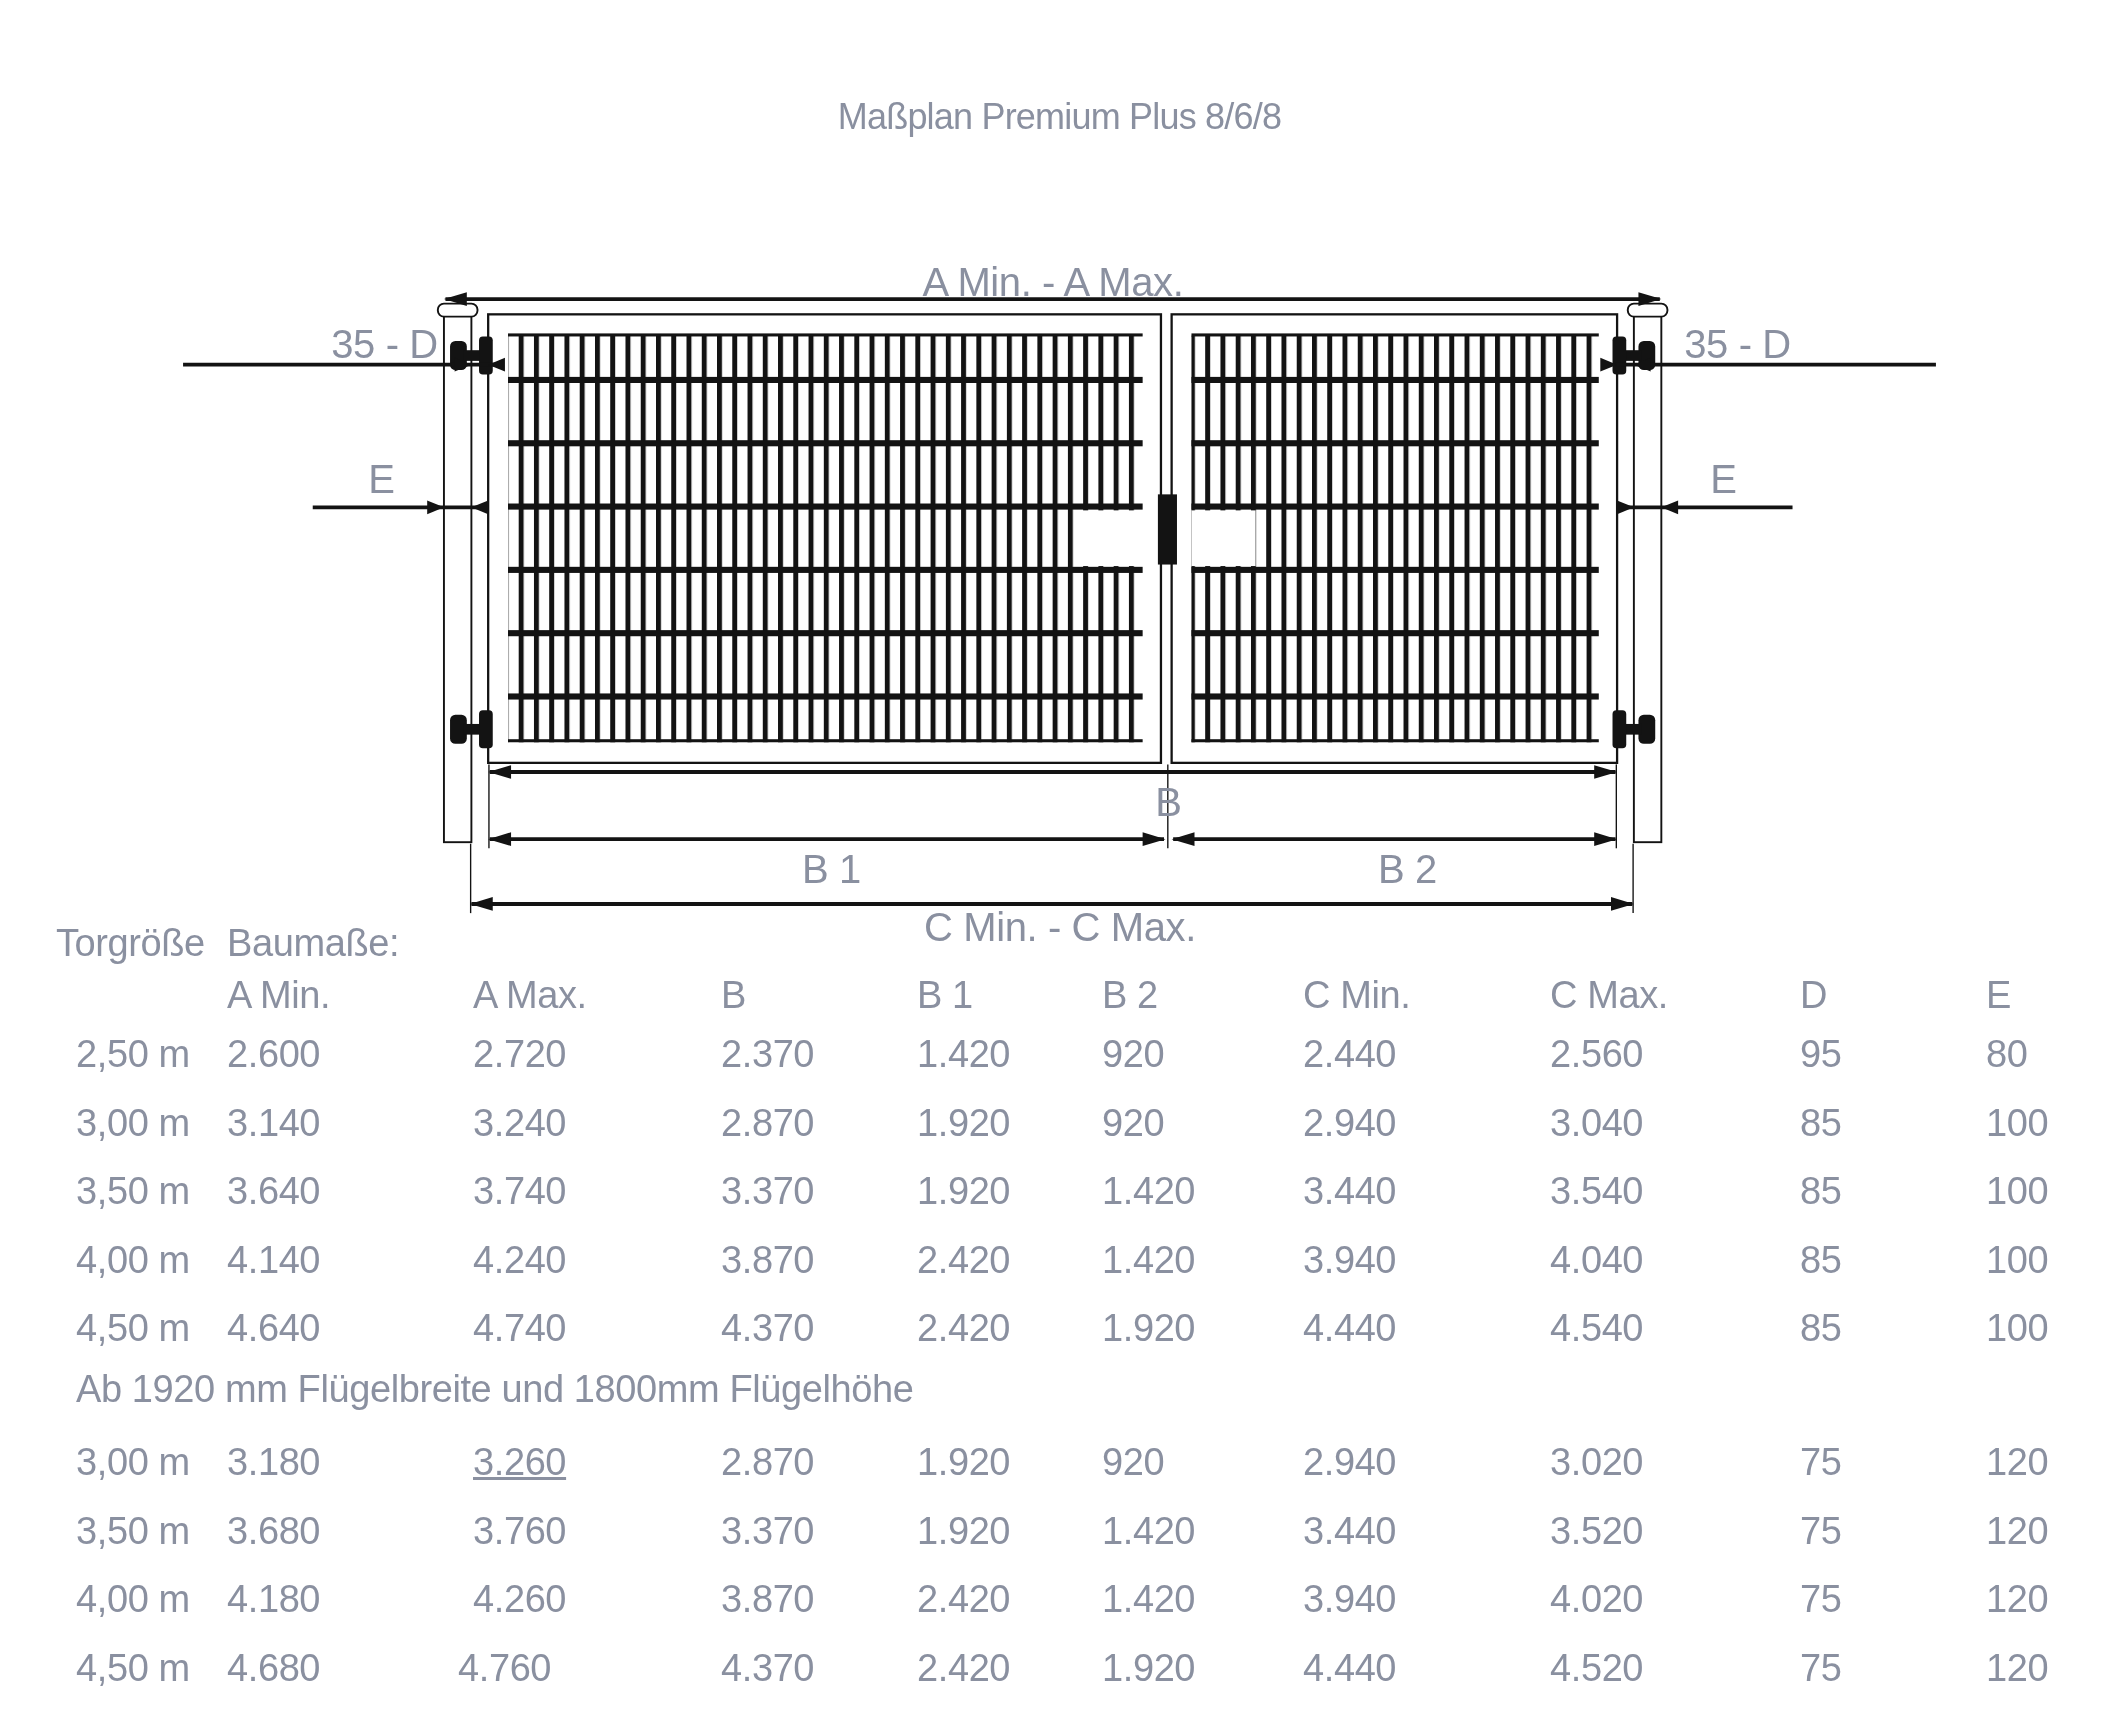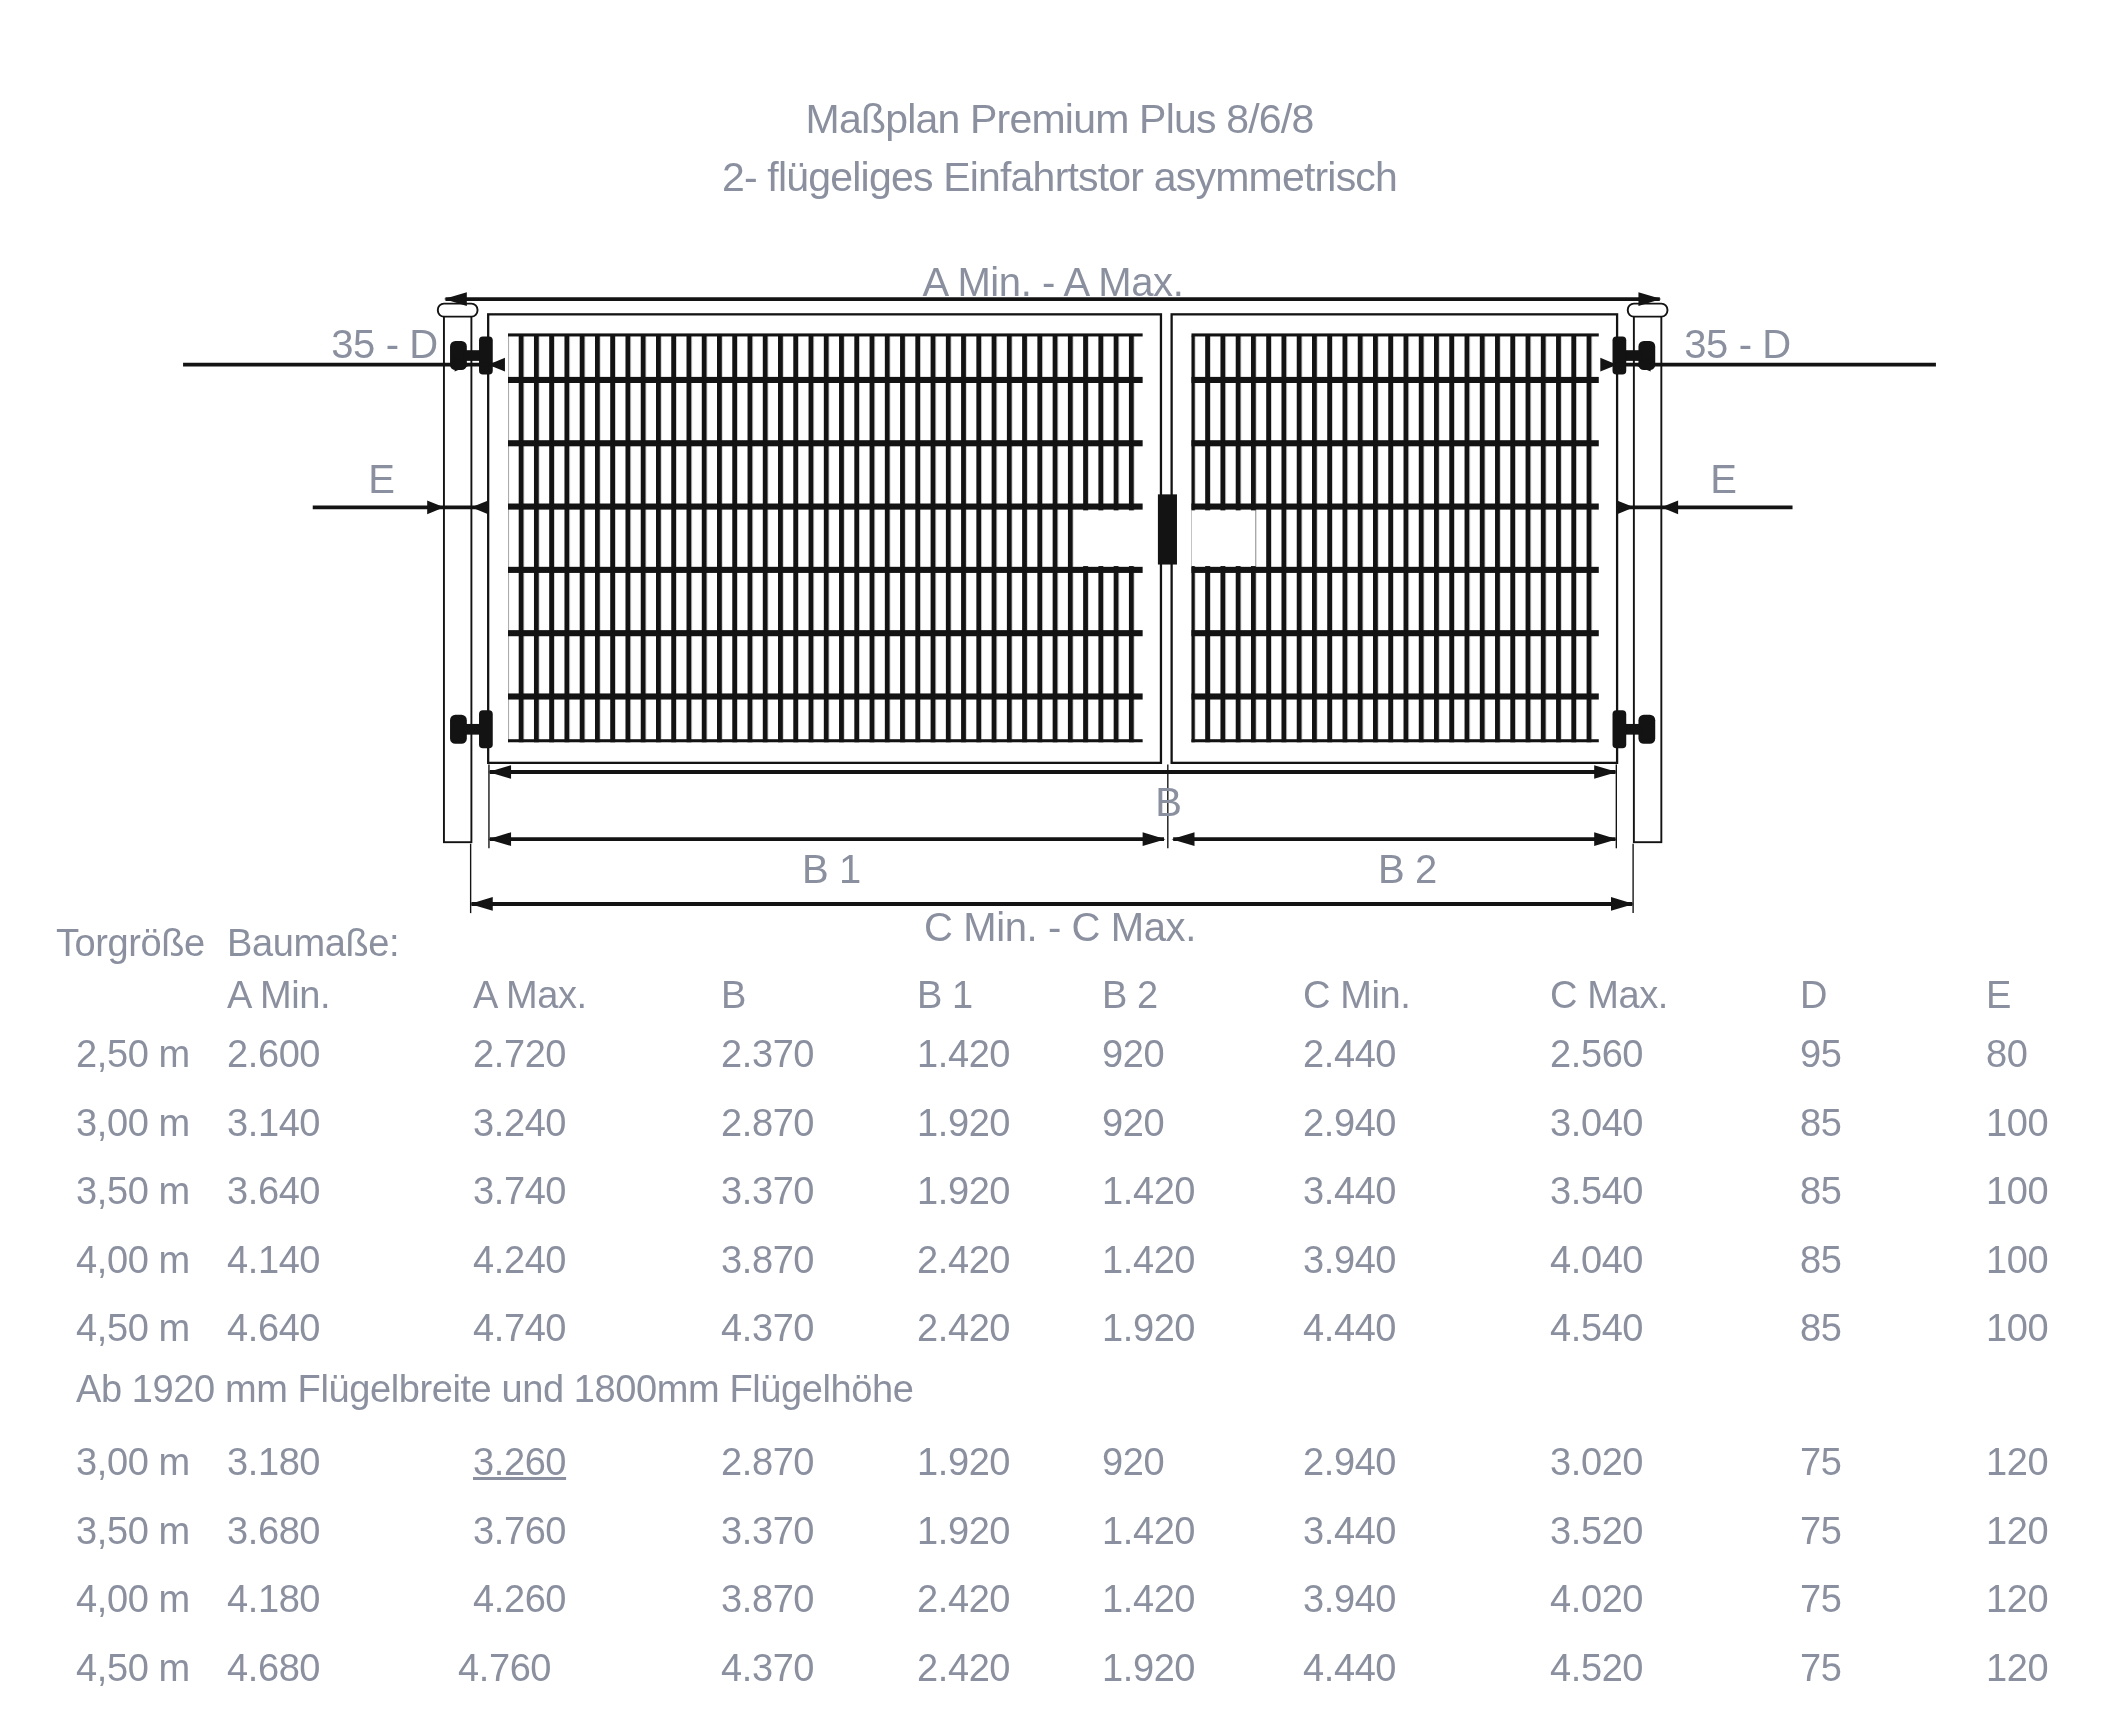--- a/index.html
+++ b/index.html
@@ -16,21 +16,21 @@
     overflow:hidden;
   }
   .drawing-svg{position:absolute;left:0;top:0;}
   .txt{
     position:absolute;
     color:var(--txt);
     white-space:nowrap;
     line-height:1.05;
     letter-spacing:-0.4px;
   }
-  .title{font-size:41px;text-align:center;width:915px;letter-spacing:-0.8px;}
+  .title{font-size:36px;text-align:center;width:915px;letter-spacing:-0.8px;}
   .dim{font-size:40px;text-align:center;}
   .t{
     position:absolute;
     color:var(--txt);
     font-size:38px;
     line-height:1.05;
     white-space:nowrap;
     letter-spacing:-0.4px;
   }
 </style>
@@ -157,21 +157,20 @@
     </g>
 
     <g stroke="#131313" fill="#131313">
       <line x1="618" y1="1185" x2="2140" y2="1185" stroke-width="5"></line>
       <polygon points="616,1185 646,1176 646,1194" stroke="none"></polygon>
       <polygon points="2142,1185 2112,1176 2112,1194" stroke="none"></polygon>
     </g>
   </svg>
 
   <div class="txt title" style="left:602px;top:98px;">Maßplan Premium Plus 8/6/8</div>
-  <div class="txt title" style="left:602px;top:156px;">2- flügeliges Einfahrtstor asymmetrisch</div>
 
   <div class="txt dim" style="left:824px;top:261px;width:458px;">A Min. - A Max.</div>
   <div class="txt dim" style="left:270px;top:323px;width:229px;">35 - D</div>
   <div class="txt dim" style="left:1623px;top:323px;width:229px;">35 - D</div>
   <div class="txt dim" style="left:305px;top:458px;width:153px;">E</div>
   <div class="txt dim" style="left:1647px;top:458px;width:153px;">E</div>
   <div class="txt dim" style="left:1092px;top:781px;width:153px;">B</div>
   <div class="txt dim" style="left:755px;top:848px;width:153px;">B 1</div>
   <div class="txt dim" style="left:1331px;top:848px;width:153px;">B 2</div>
   <div class="txt dim" style="left:831px;top:906px;width:458px;">C Min. - C Max.</div>

